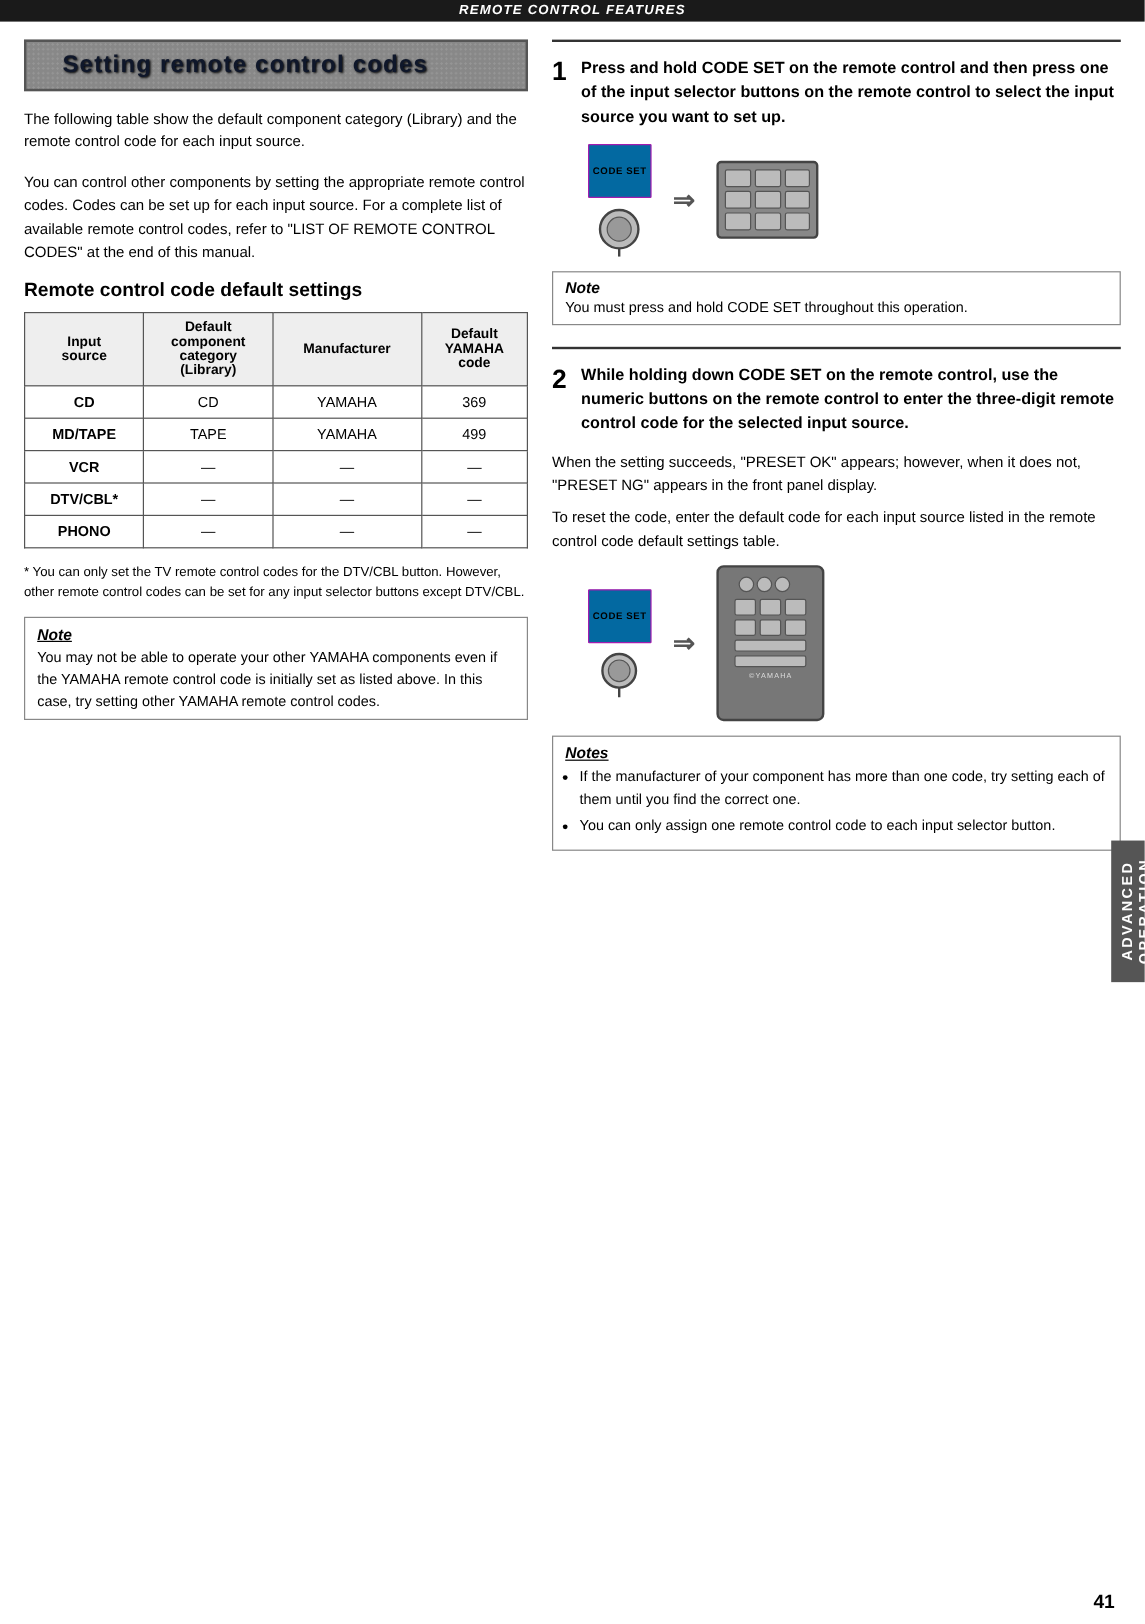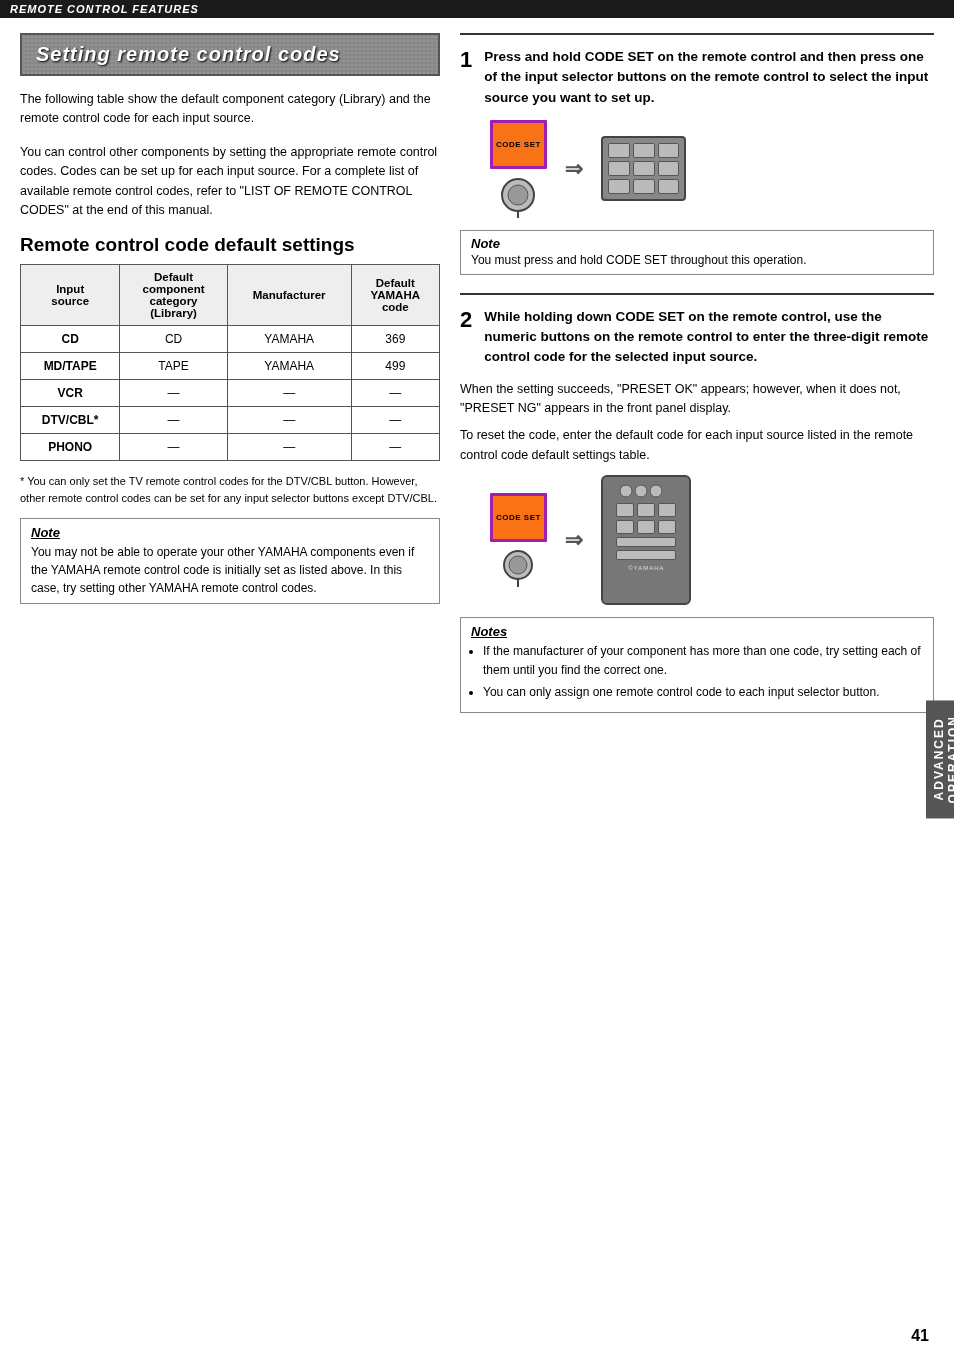--- a/index.html
+++ b/index.html
@@ -10,21 +10,21 @@
       font-family: Arial, Helvetica, sans-serif;
       font-size: 13px;
       color: #000;
       position: relative;
     }
 
     
     .header-bar {
       background: #1a1a1a;
       color: #fff;
-      text-align: left;
+      text-align: center;
       padding: 3px 10px;
       font-size: 11px;
       font-style: italic;
       font-weight: bold;
       letter-spacing: 1px;
     }
 
     .page-layout {
       display: flex;
       padding: 15px 20px;
@@ -40,25 +40,25 @@
     
     .section-title {
       background: #888;
       border: 2px solid #555;
       padding: 8px 14px;
       margin-bottom: 14px;
       position: relative;
     }
     .section-title h1 {
       font-size: 20px;
-      font-style: italic;
-      font-weight: bold;
-      color: #ffffff;
+      font-weight: bold;
+      color: #0f172a;
       text-shadow: 1px 1px 2px #000;
       letter-spacing: 1px;
+      margin-left: 16px;
     }
     
     .section-title::before {
       content: '';
       position: absolute;
       top: 0; left: 0; right: 0; bottom: 0;
       background-image: radial-gradient(circle, #aaa 1px, transparent 1px);
       background-size: 4px 4px;
       opacity: 0.4;
     }
@@ -66,21 +66,21 @@
 
     .intro-text {
       font-size: 12.5px;
       line-height: 1.55;
       margin-bottom: 14px;
     }
 
     
     .table-heading {
       font-weight: bold;
-      font-size: 19px;
+      font-size: 16px;
       margin-bottom: 8px;
     }
 
     .rc-table {
       width: 100%;
       border-collapse: collapse;
       border: 1.5px solid #555;
       margin-bottom: 12px;
       font-size: 12px;
     }
@@ -172,22 +172,22 @@
     .code-set-btn {
       display: flex;
       flex-direction: column;
       align-items: center;
       gap: 4px;
     }
     .code-set-label {
       font-size: 8px;
       font-weight: bold;
       letter-spacing: 0.5px;
-      background: #f97316;
-      border: 3px solid #a21caf;
+      background: #0369a1;
+      border: 1px solid #a21caf;
       padding: 17px 3px;
       border-radius: 1px;
     }
 
     
     .arrow-right {
       font-size: 22px;
       color: #555;
       font-weight: bold;
     }

